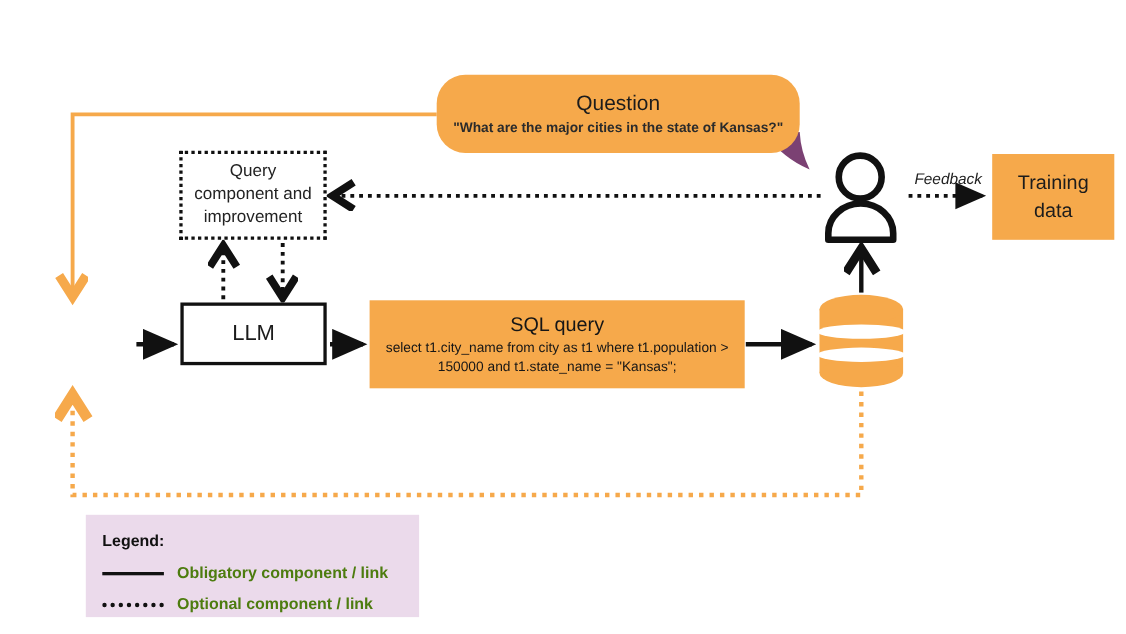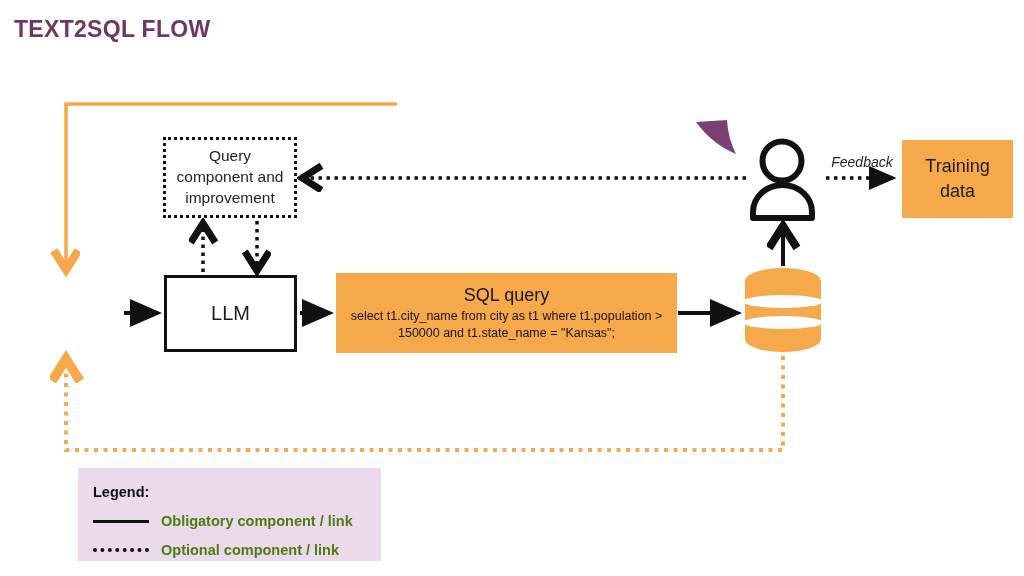--- a/index.html
+++ b/index.html
@@ -24,21 +24,21 @@
   .bubble-title { font-size:19px; color:#1c1c1c; }
   .bubble-quote { font-size:12.5px; color:#2b2b2b; font-weight:bold; }
 
   .validation {
     left:163px; top:137px; width:134px; height:81px; background:#fff;
     border:3px dotted var(--ink,#111); font-size:15.5px; line-height:1.35; color:#222;
   }
 
   .prompt { left:12px; top:275px; width:111px; height:78px; font-size:20px; color:#1c1c1c; }
   .llm {
-    left:164px; top:275px; width:133px; height:77px; background:#fff;
+    left:164px; top:275px; width:133px; height:57px; background:#fff;
     border:3px solid var(--ink,#111); font-size:20px; color:#1c1c1c;
   }
   .sql { left:336px; top:273px; width:341px; height:80px; padding:6px 8px; gap:2px; }
   .sql-title { font-size:18px; color:#161616; }
   .sql-code { font-size:12.5px; line-height:1.35; color:#161616; }
 
   .training { left:902px; top:140px; width:111px; height:78px; padding:0 13px; font-size:18px; line-height:1.4; color:#1c1c1c; }
 
   .feedback {
     position:absolute; left:826px; top:154px; width:72px; text-align:center;
@@ -96,22 +96,25 @@
 
     <g>
       <rect x="745" y="281" width="76" height="58" fill="var(--orange,#F6A94B)"></rect>
       <ellipse cx="783" cy="281" rx="38" ry="13" fill="var(--orange,#F6A94B)"></ellipse>
       <ellipse cx="783" cy="339" rx="38" ry="13" fill="var(--orange,#F6A94B)"></ellipse>
       <ellipse cx="783" cy="301.5" rx="40" ry="6.5" fill="#fff"></ellipse>
       <ellipse cx="783" cy="322.5" rx="40" ry="6.5" fill="#fff"></ellipse>
     </g>
   </svg>
 
-  <div class="page-title">TEXT2SQL FLOW</div>
 
+  <div class="box fill-orange bubble">
+    <div class="bubble-title">Question</div>
+    <div class="bubble-quote">"What are the major cities in the state of Kansas?"</div>
+  </div>
 
   <div class="box validation">
     <span>Query</span>
     <span>component and</span>
     <span>improvement</span>
   </div>
 
 
   <div class="box llm">LLM</div>
 

